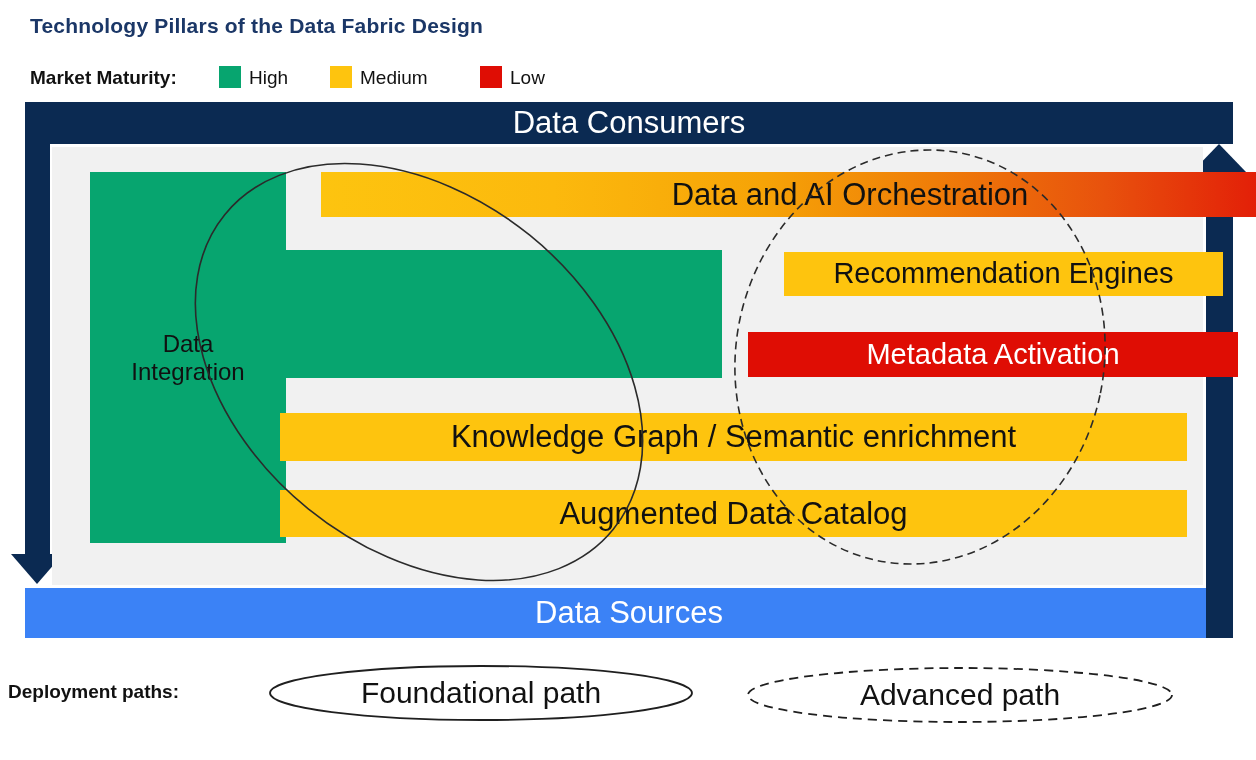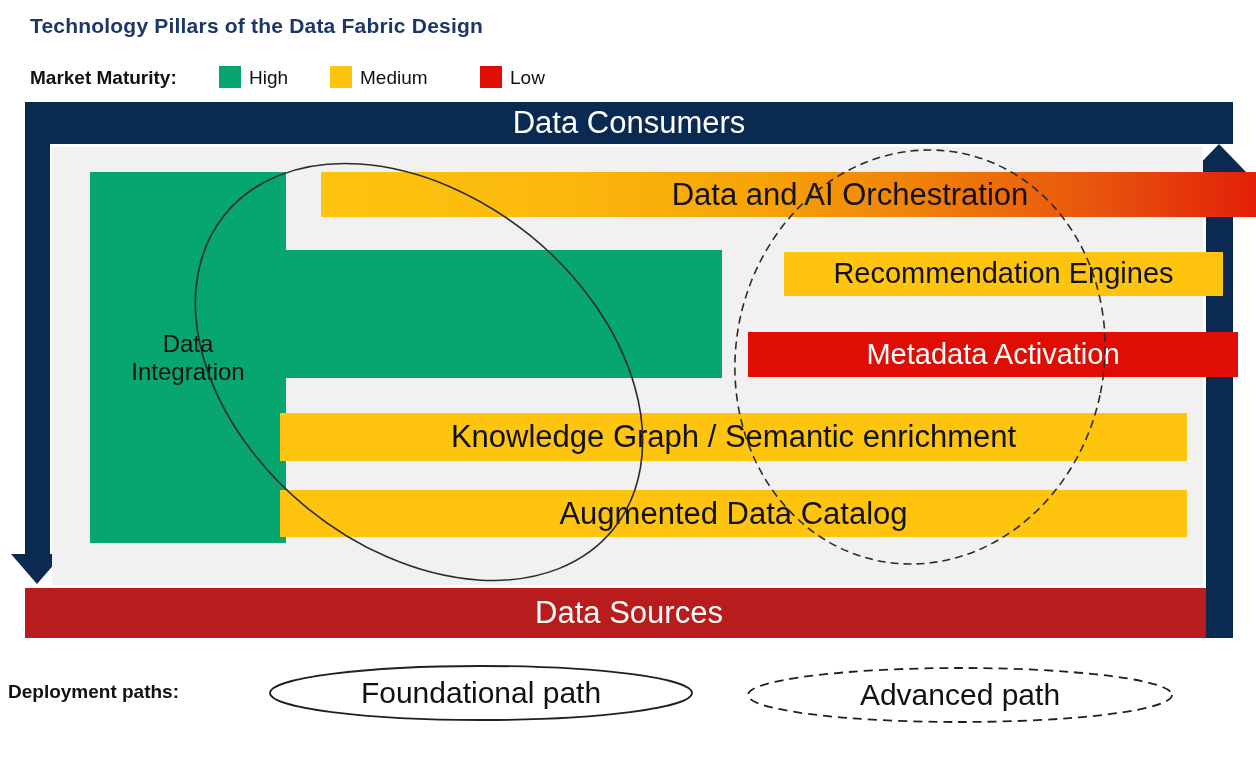--- a/index.html
+++ b/index.html
@@ -70,21 +70,21 @@
 <span class="abs swatch sw-high" style="background: rgb(7, 165, 111);"></span>
 <span class="abs sw-text tx-high">High</span>
 <span class="abs swatch sw-med" style="background: rgb(254, 196, 14);"></span>
 <span class="abs sw-text tx-med">Medium</span>
 <span class="abs swatch sw-low" style="background: rgb(223, 13, 4);"></span>
 <span class="abs sw-text tx-low">Low</span>
 
 <div class="abs navy-bar consumers" style="background: rgb(11, 42, 82);">
   <span>Data Consumers</span>
 </div>
-<div class="abs navy-bar sources" style="background: #b91c1c;">
+<div class="abs navy-bar sources" style="background: #3b82f6;">
   <span>Data Sources</span>
 </div>
 
 <div class="abs shaft shaft-left" style="background: rgb(11, 42, 82);"></div>
 <div class="abs head-down"></div>
 <div class="abs shaft shaft-right" style="background: rgb(11, 42, 82);"></div>
 <div class="abs head-up"></div>
 
 <div class="abs panel" style="background: rgb(241, 241, 241);"></div>
 

